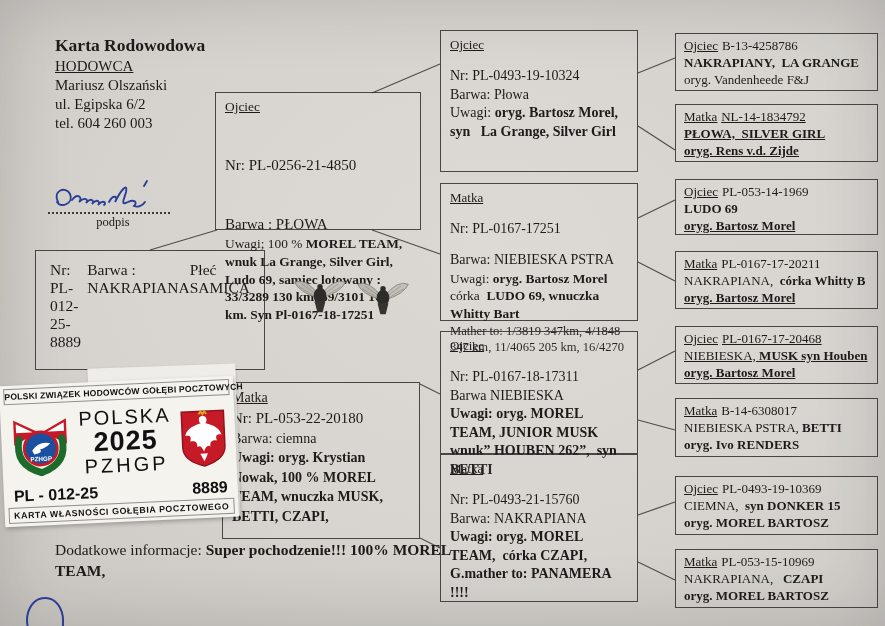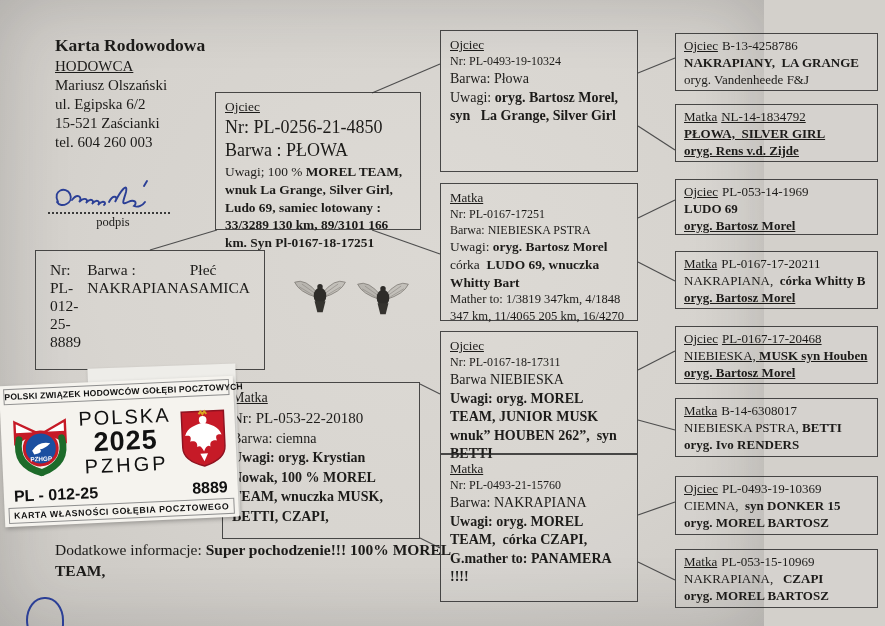--- a/index.html
+++ b/index.html
@@ -1,46 +1,46 @@
 <!DOCTYPE html>
 <html><head>
 <meta charset="utf-8">
 <style>
   html,body{margin:0;padding:0;}
   body{width:885px;height:626px;overflow:hidden;background:#d3d0cb;}
-  #page{position:relative;width:764px;height:626px;
+  #page{position:relative;width:885px;height:626px;
         background:radial-gradient(ellipse at 55% 40%, #dbd8d3 0%, #d6d3ce 55%, #cbc8c3 100%);
         box-shadow:inset 0 0 70px rgba(30,30,35,.18);
         font-family:"Liberation Serif", serif;color:#1c1b19;}
   .abs{position:absolute;}
   .pbox{position:absolute;border:1px solid rgba(45,45,45,.85);box-sizing:border-box;padding:5px 9px;background:rgba(255,255,255,.06);}
   .lbl{text-decoration:underline;}
   .b{font-weight:bold;}
   .seg{white-space:pre-wrap;}
   
   #header{left:55px;top:36px;font-size:15px;line-height:19px;}
   #header .title{font-size:17.5px;font-weight:bold;margin-bottom:2px;}
   #sig{left:48px;top:146px;width:130px;text-align:center;margin-top:32px;}
   #sig .dots{border-bottom:2.5px dotted #3a3a3a;width:122px;height:34px;}
   #sig .cap{font-size:12.5px;margin-top:1px;}
   
   #bird{left:35px;top:250px;width:230px;height:120px;font-size:15.5px;
         display:flex;flex-direction:row;justify-content:space-around;padding:10px 14px;}
   
   #father{left:215px;top:92px;width:206px;height:138px;font-size:13.4px;line-height:1.32;}
-  #father .big{font-size:18px;}
+  #father .big{font-size:15px;margin-top:40px;}
   #mother{left:222px;top:382px;width:198px;height:157px;font-size:14px;line-height:1.4;}
   #mother .big{font-size:15px;}
   
   .gp{left:440px;width:198px;font-size:14px;line-height:1.32;}
   #gp0{top:30px;height:142px;}
   #gp1{top:183px;height:138px;font-size:13.4px;}
   #gp2{top:331px;height:123px;}
   #gp3{top:454px;height:148px;}
-  .gp .big{font-size:12px;}
+  .gp .big{font-size:14px;margin-top:13px;}
   .gp .small{font-size:12.6px;}
   .gp .lbl{font-size:13px;}
   
   .ggp{left:675px;width:203px;font-size:13px;line-height:1.3;padding:4px 8px;}
   .ggp .lbl{margin-right:4px;}
   #ggp0{top:33px;height:58px;}
   #ggp1{top:104px;height:58px;text-decoration:underline;}
   #ggp2{top:179px;height:56px;}
   #ggp3{top:251px;height:58px;}
   #ggp4{top:326px;height:58px;text-decoration:underline;}
@@ -92,21 +92,20 @@
       <line x1="638" y1="515" x2="675" y2="502"></line>
       <line x1="638" y1="562" x2="675" y2="580"></line>
     </g>
   </svg>
 
   <div id="header" class="abs">
     <div class="title">Karta Rodowodowa</div>
     <div class="lbl">HODOWCA</div>
     <div>Mariusz Olszański</div>
     <div>ul. Egipska 6/2</div>
-    <div>15-521 Zaścianki</div>
     <div>tel. 604 260 003</div>
   </div>
 
   <div id="sig" class="abs">
     <div class="dots">
       <svg width="122" height="34" viewBox="0 0 122 34">
         <g stroke="#2b3f96" stroke-width="1.9" fill="none" stroke-linecap="round">
           <path d="M10,24 C4,12 18,8 22,16 C26,25 13,31 9,24"></path>
           <path d="M24,22 C30,14 35,20 31,24 C37,18 41,22 38,25 C43,19 47,23 44,26 C49,20 53,24 50,27 C55,21 59,25 56,27"></path>
           <path d="M61,24 C65,16 71,18 67,24 C73,12 80,4 78,14 C76,22 72,28 80,24 C86,21 90,24 86,28 C90,30 95,27 97,24"></path>

